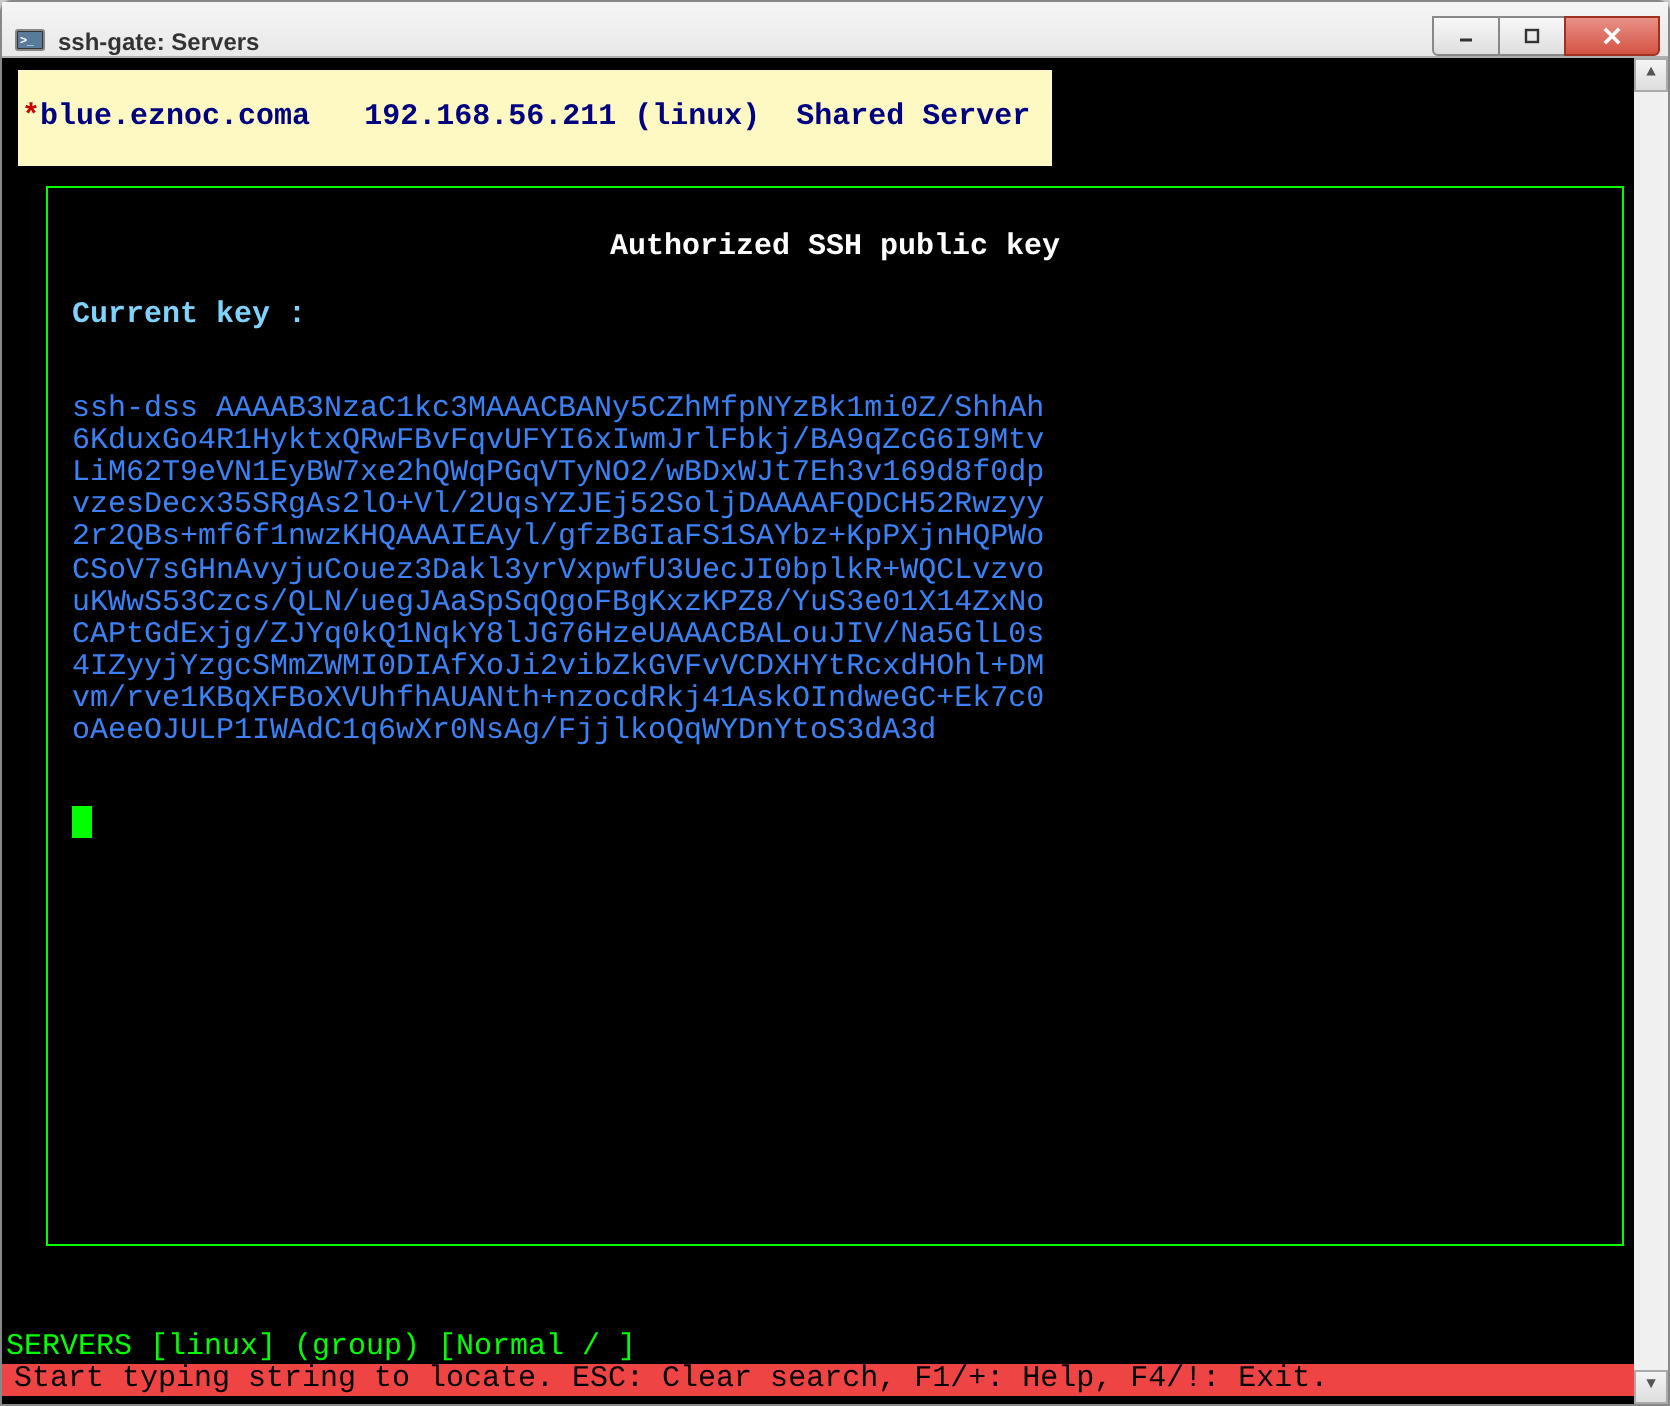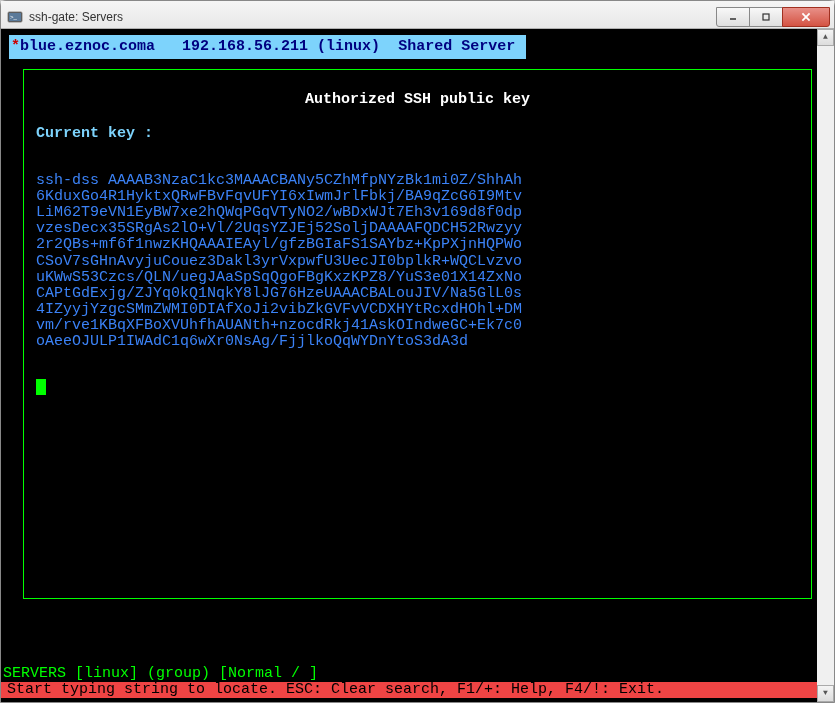--- a/index.html
+++ b/index.html
@@ -21,23 +21,24 @@
       border: 1px solid #888;
       border-radius: 6px 6px 0 0;
       box-shadow: 0 0 8px rgba(0,0,0,0.3);
       position: relative;
     }
     .titlebar {
       height: 28px;
       background: linear-gradient(to bottom, #f5f5f5, #e8e8e8);
       border-bottom: 1px solid #b0b0b0;
       display: flex;
-      align-items: center;
+      align-items: flex-end;
       padding: 5px 4px 0 6px;
       font-size: 12px;
+      font-weight: bold;
     }
     .titlebar-icon {
       width: 16px;
       height: 16px;
       margin-right: 6px;
     }
     .titlebar-title {
       flex: 1;
       color: #333;
     }
@@ -69,23 +70,23 @@
       height: calc(100% - 28px);
       font-family: "Courier New", monospace;
       font-size: 15px;
       color: #00ff00;
       padding: 6px 8px;
       position: relative;
       line-height: 1.08;
       overflow: hidden;
     }
     .topbar {
-      background: #7dd3fc;
+      background: #fef9c3;
       color: #000080;
-      padding: 4px 2px;
+      padding: 16px 2px;
       white-space: pre;
       font-weight: bold;
       display: inline-block;
     }
     .topbar .star { color: #c00; }
     .box {
       border: 1px solid #00ff00;
       margin: 10px 14px 0 14px;
       padding: 6px 12px 14px 12px;
       height: 530px;

